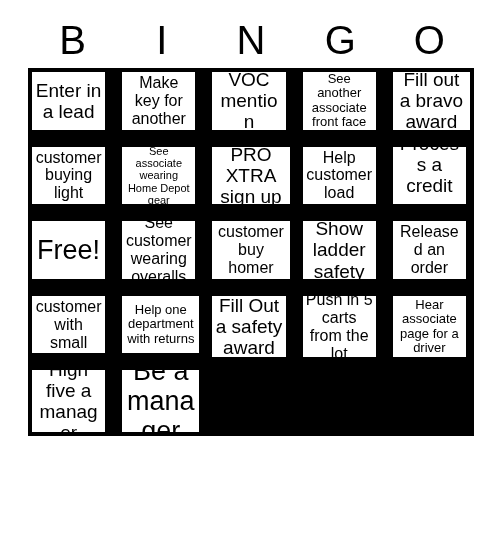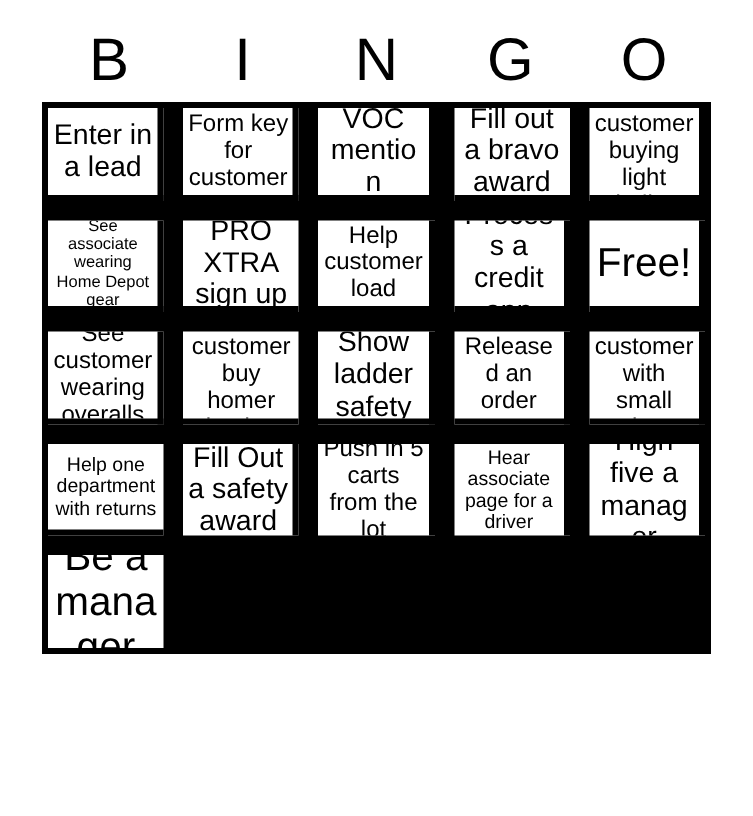--- a/index.html
+++ b/index.html
@@ -104,24 +104,27 @@
       <div class="header-letter">N</div>
       <div class="header-letter">G</div>
       <div class="header-letter">O</div>
     </div>
 
   <div class="grid">
       <div class="cell">
         <span class="cell-text sz-lg">Enter in a lead</span>
       </div>
       <div class="cell">
-        <span class="cell-text sz-md">Form key for customer</span>
+        <span class="cell-text sz-md">Make key for another</span>
       </div>
       <div class="cell">
         <span class="cell-text sz-lg">VOC mention</span>
+      </div>
+      <div class="cell">
+        <span class="cell-text sz-sm">See another associate front face</span>
       </div>
       <div class="cell col-last">
         <span class="cell-text sz-lg">Fill out a bravo award</span>
       </div>
       <div class="cell">
         <span class="cell-text sz-md">See customer buying light bulbs</span>
       </div>
       <div class="cell">
         <span class="cell-text sz-xs">See associate wearing Home Depot gear</span>
       </div>

